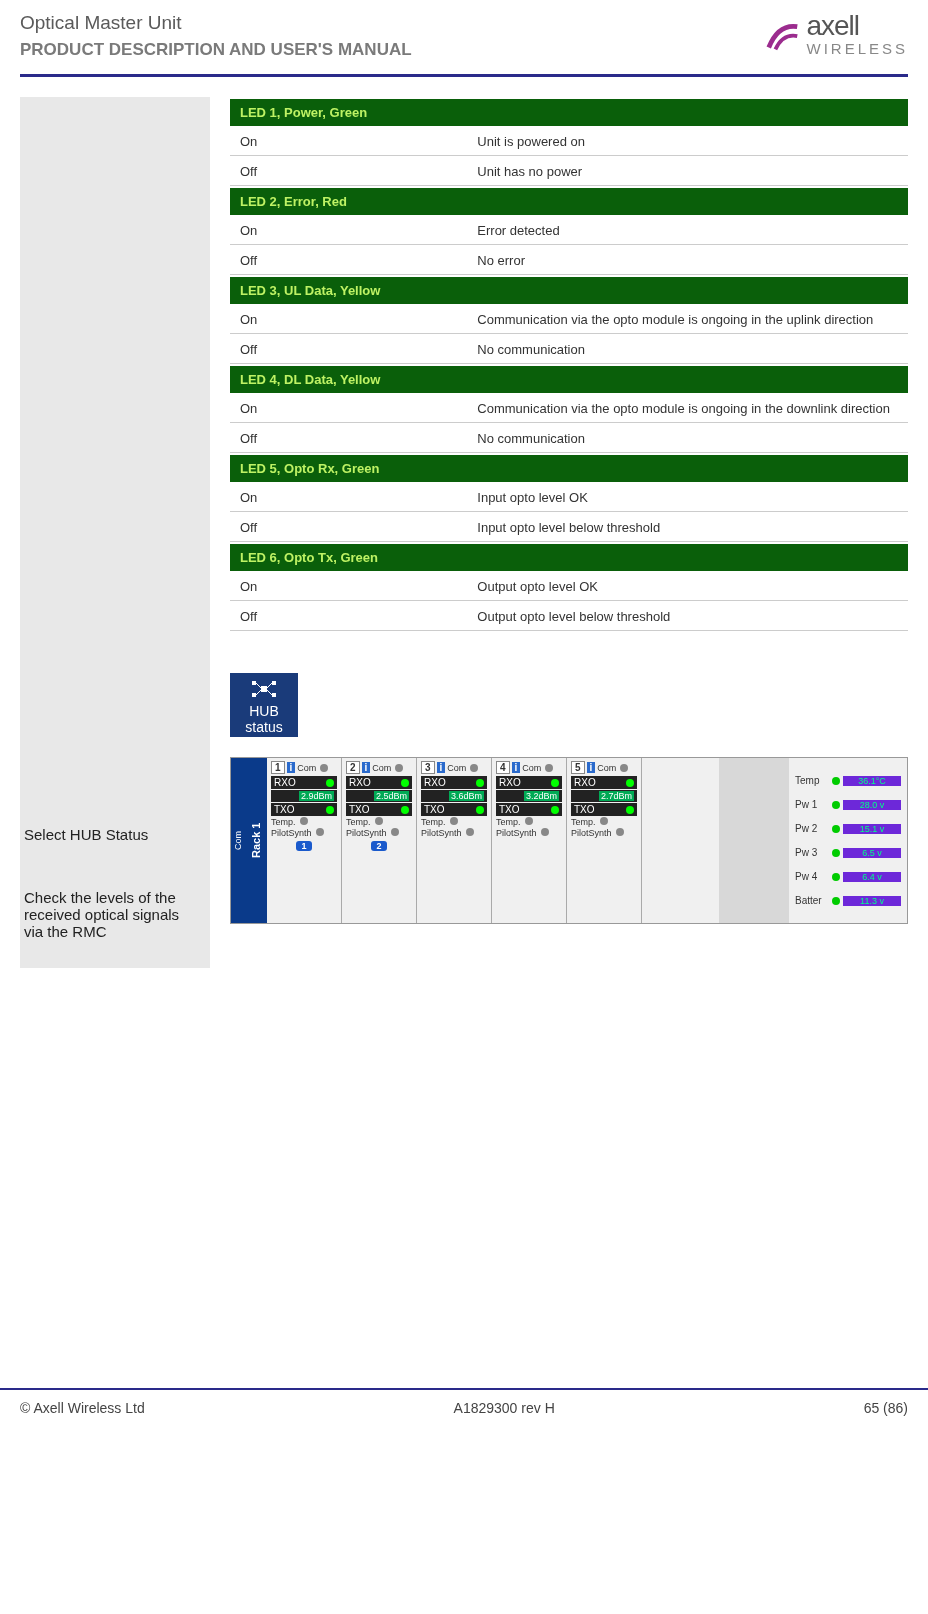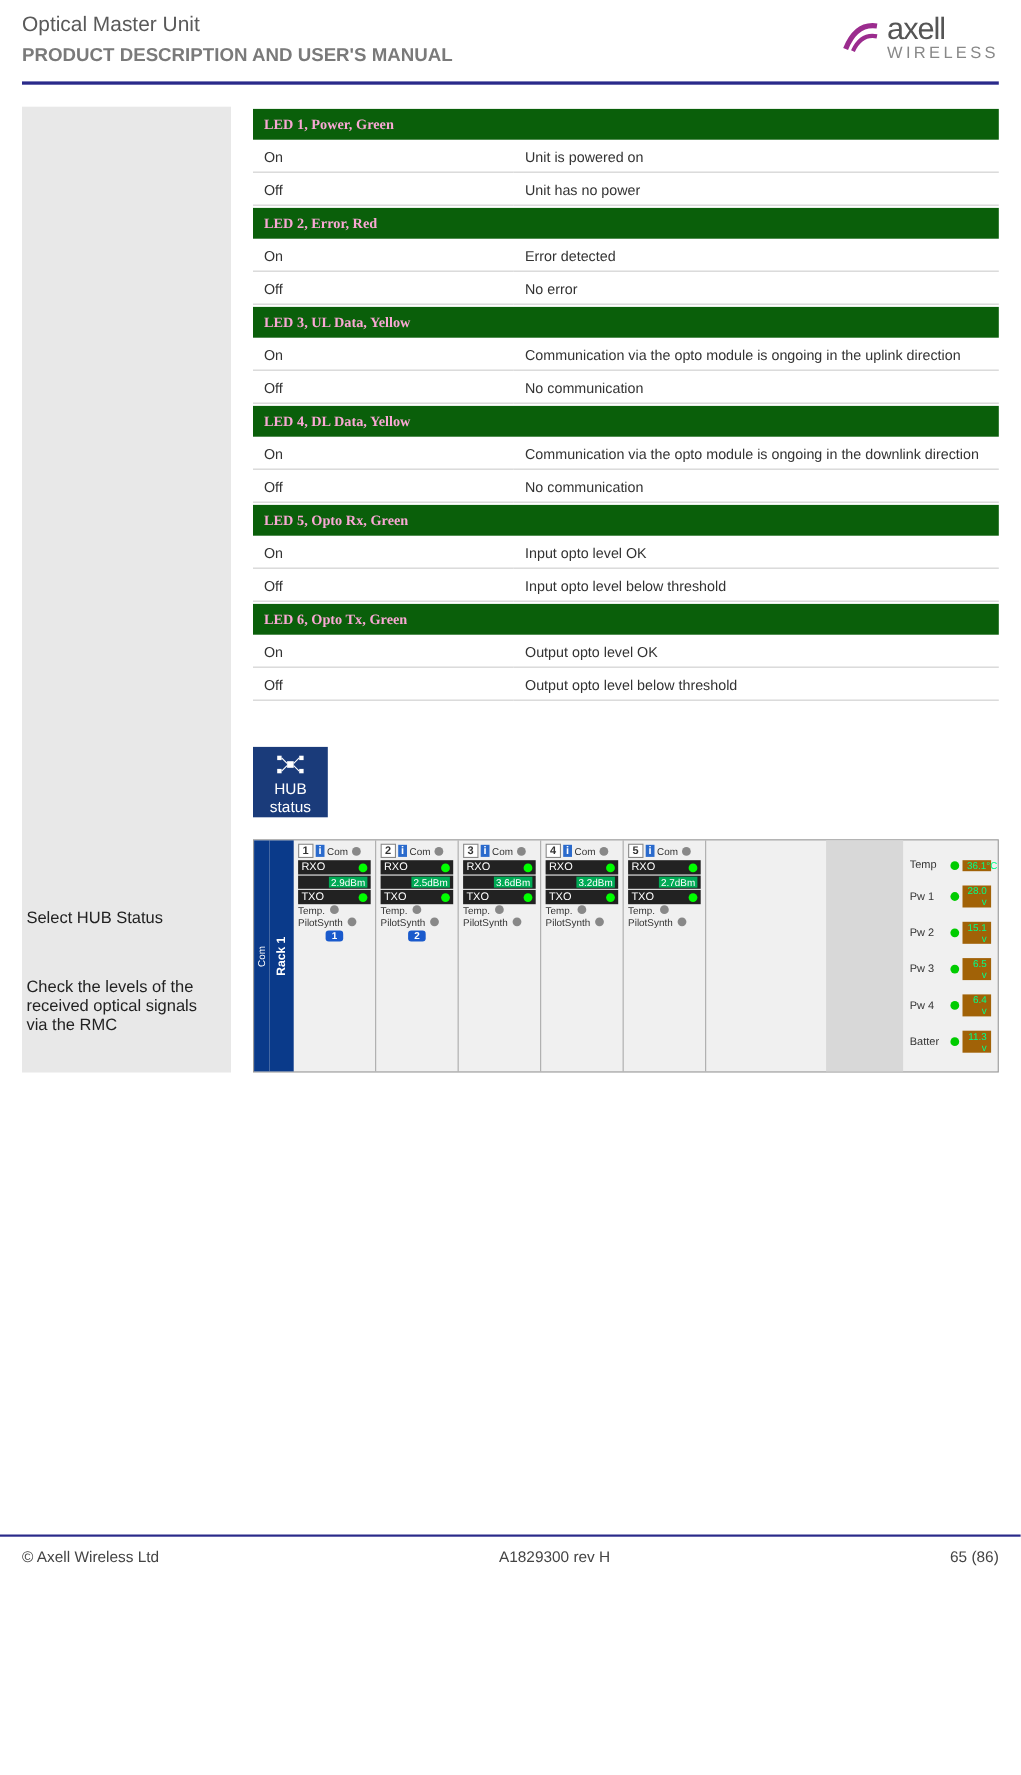--- a/index.html
+++ b/index.html
@@ -24,21 +24,21 @@
       font-weight: normal;
     }
     .doc-subtitle {
       font-size: 17px;
       color: #7a7a7a;
       font-weight: bold;
       margin-top: 6px;
     }
     .logo {
       display: flex;
-      align-items: center;
+      align-items: flex-end;
       font-size: 18px;
       color: #666;
     }
     .logo-icon {
       width: 38px;
       height: 38px;
       margin-left: 0px;
     }
     .logo-text {
       display: flex;
@@ -86,23 +86,22 @@
       width: 100%;
       border-collapse: separate;
       border-spacing: 0 2px;
     }
     .led-table td {
       padding: 6px 10px;
       font-size: 13px;
     }
     .led-header {
       background: #0a5f0a;
-      color: #f9a8d4;
+      color: #bef264;
       font-weight: bold;
-      font-family: Liberation Serif, serif;
     }
     .led-header td {
       padding: 6px 10px;
     }
     .led-row td {
       border-bottom: 1px solid #ccc;
     }
     .led-row td:first-child {
       width: 35%;
     }
@@ -213,26 +212,26 @@
     }
     .status-row {
       display: flex;
       align-items: center;
       margin: 13px 0;
     }
     .status-label {
       width: 35px;
     }
     .status-val {
-      background: #a16207;
+      background: #6d28d9;
       color: #0f8;
       padding: 0 4px;
       font-size: 9px;
-      width: 26px;
-      text-align: right;
+      width: 58px;
+      text-align: center;
     }
     .separator-col {
       background: #d8d8d8;
       width: 70px;
     }
     .footer {
       display: flex;
       justify-content: space-between;
       padding: 10px 20px;
       font-size: 14px;

